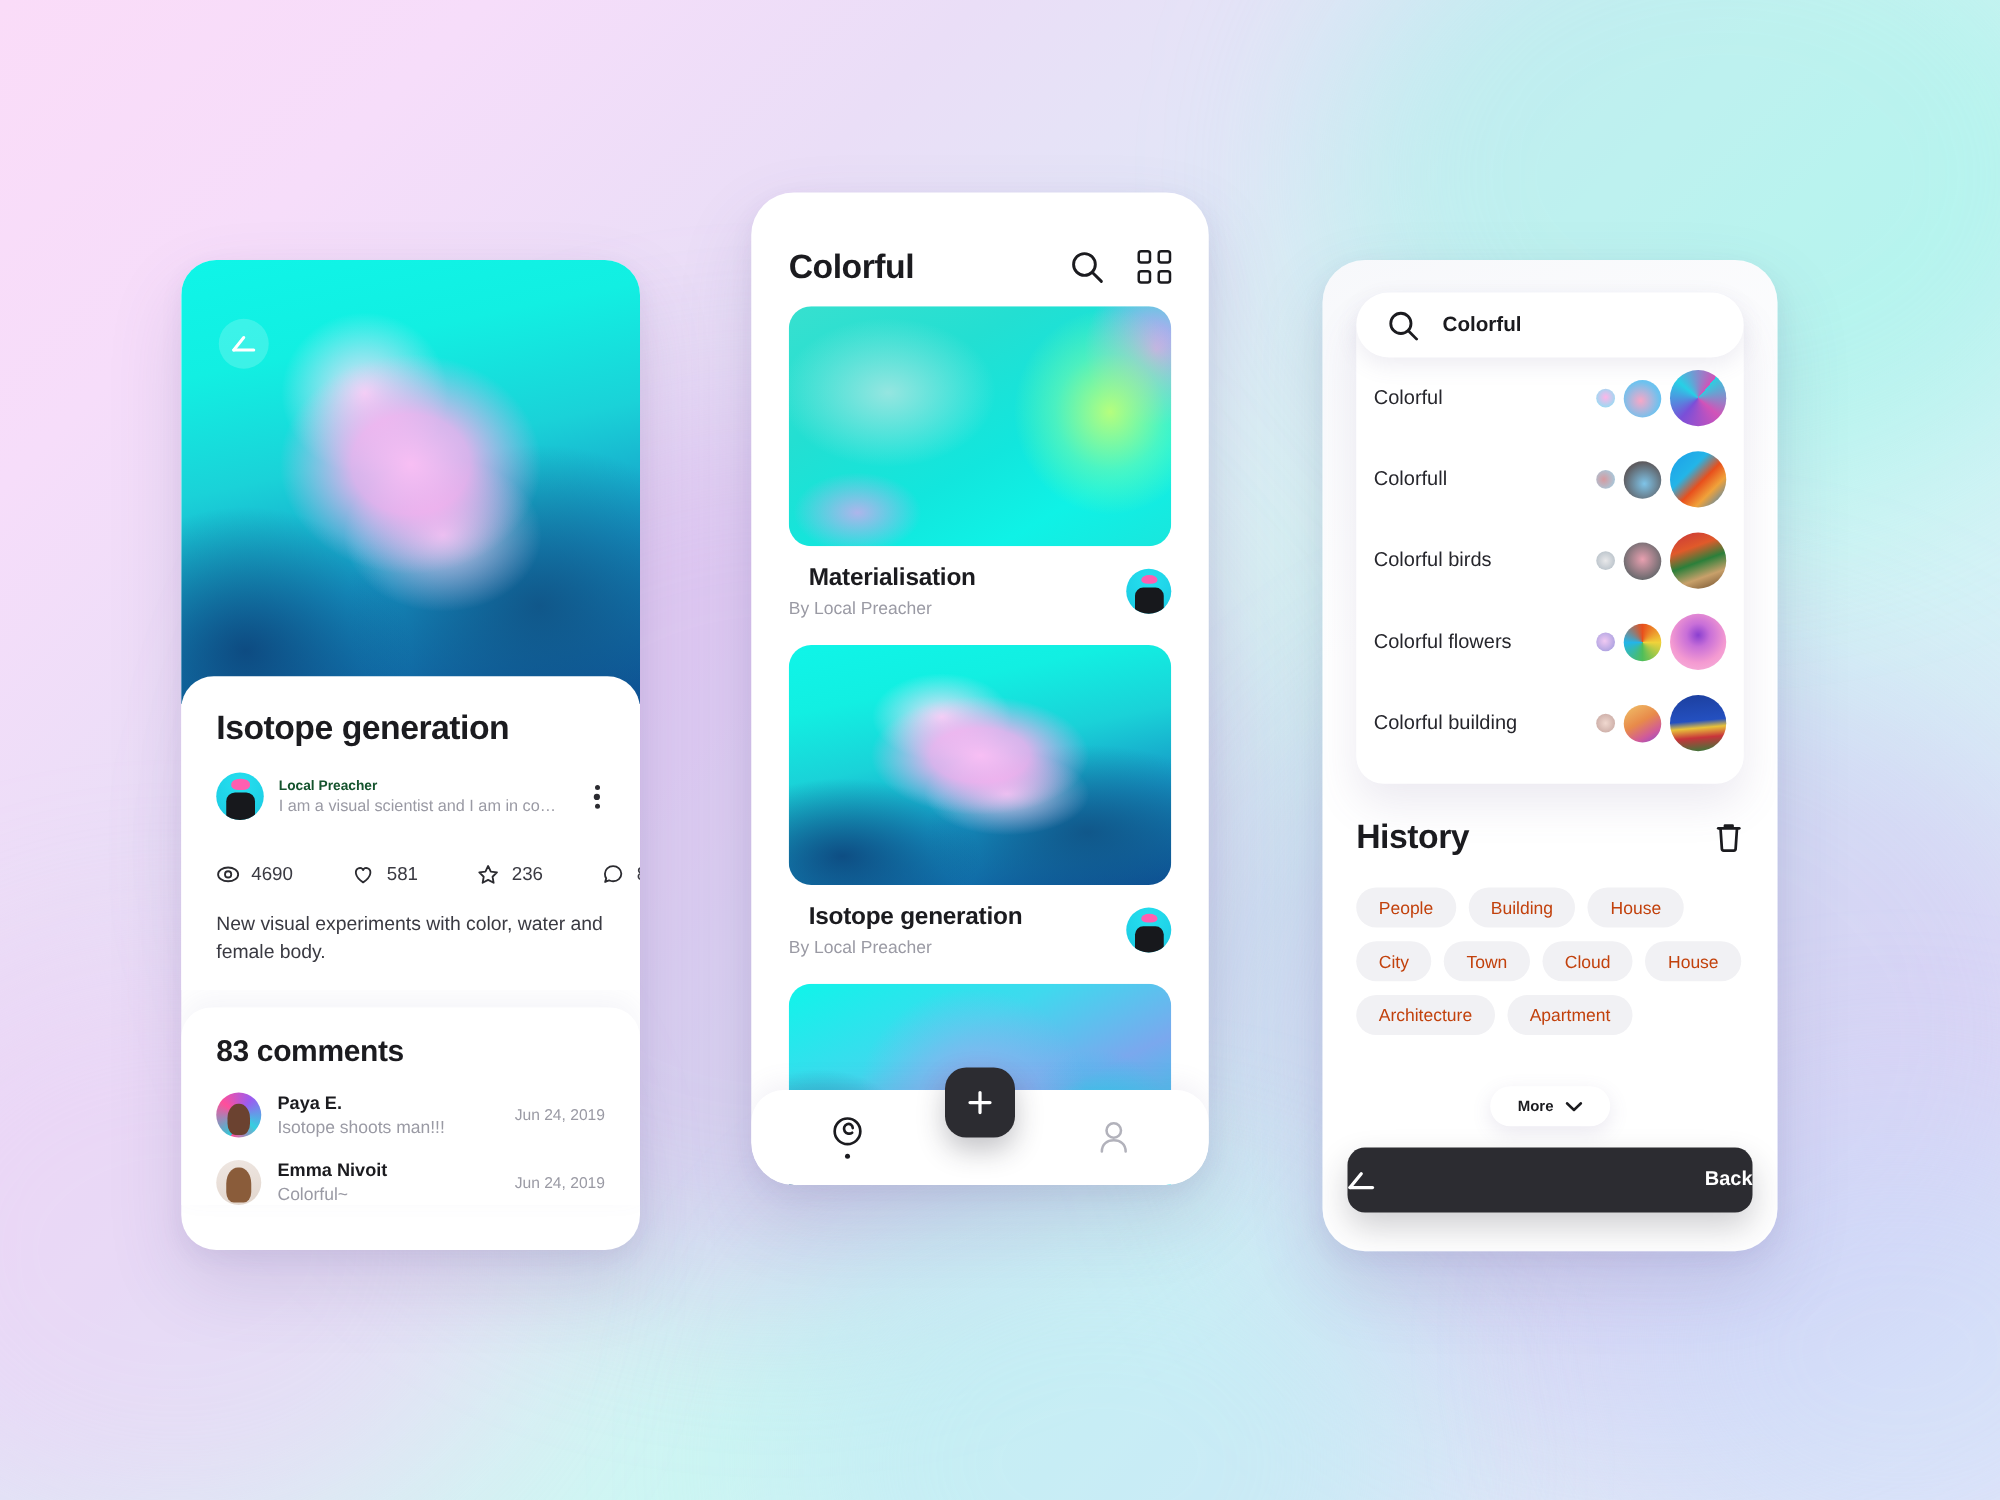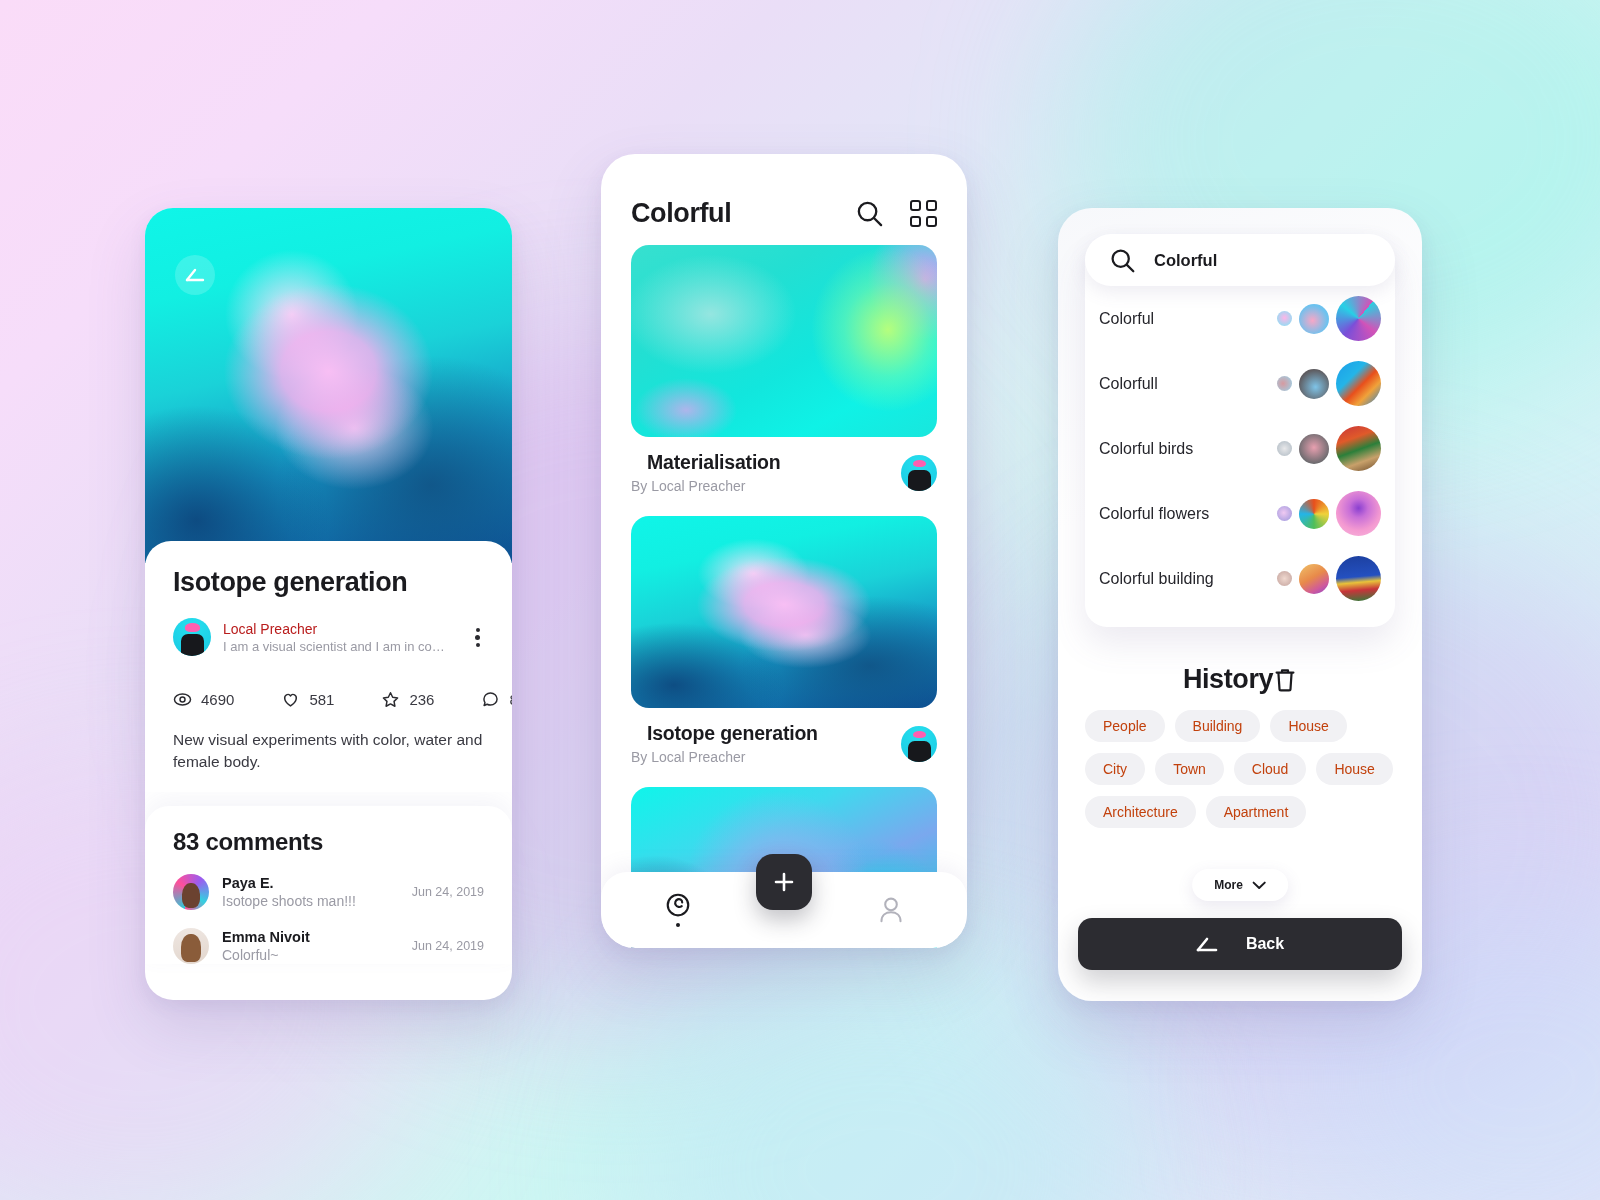--- a/index.html
+++ b/index.html
@@ -92,21 +92,21 @@
     position: relative; margin-top: -22px; background: #fff;
     border-radius: 26px 26px 0 0; padding: 26px 28px 18px 28px; z-index: 2;
   }
   .detail-title { font-size: 27px; font-weight: 700; color: #1b1b1f; letter-spacing: -.4px; }
   .author-row { display: flex; align-items: center; gap: 12px; margin-top: 20px; }
   .avatar { width: 38px; height: 38px; border-radius: 50%; flex: 0 0 38px; overflow: hidden; position: relative; }
   .av-preacher { background: radial-gradient(circle at 50% 24%, #26e0ef 0%, #1fd3e8 55%, #19c6e0 100%); }
   .av-preacher::before { content:""; position:absolute; left:32%; top:14%; width:38%; height:22%; border-radius:50% 50% 40% 40%; background:#ff5fb0; }
   .av-preacher::after  { content:""; position:absolute; left:20%; top:42%; width:62%; height:62%; border-radius:30% 30% 18% 18%; background:#17181c; }
   .author-meta { flex: 1; min-width: 0; }
-  .author-name { font-size: 14px; font-weight: 400; color: #b91c1c; }
+  .author-name { font-size: 11px; font-weight: 700; color: #14532d; }
   .author-bio { font-size: 13px; color: #9a9aa4; margin-top: 2px; white-space: nowrap; overflow: hidden; text-overflow: ellipsis; max-width: 232px; }
   .kebab { display: flex; flex-direction: column; gap: 3px; align-items: center; padding: 6px 4px; }
   .kebab i { width: 4px; height: 4px; border-radius: 50%; background: #2b2b30; display: block; }
   .kebab i:nth-child(2) { width: 5px; height: 5px; }
 
   .stats { display: flex; align-items: center; margin-top: 34px; }
   .stat { display: flex; align-items: center; gap: 9px; }
   .stat + .stat { margin-left: 47px; }
   .stat span { font-size: 15px; color: #3a3a42; }
   .detail-desc { margin-top: 20px; font-size: 15.5px; line-height: 1.45; color: #3a3a42; max-width: 310px; }
@@ -180,41 +180,41 @@
     padding: 0 14px 0 14px; height: 65px;
   }
   .sug-label { font-size: 16px; color: #26262c; }
   .thumbs { display: flex; align-items: center; gap: 7px; }
   .th { border-radius: 50%; flex: none; }
   .th.s1 { width: 15px; height: 15px; }
   .th.s2 { width: 30px; height: 30px; }
   .th.s3 { width: 45px; height: 45px; }
 
   .history-head {
-    position: absolute; left: 27px; top: 456px; width: 310px;
-    display: flex; align-items: center; justify-content: center;
+    position: absolute; left: 27px; top: 446px; width: 310px;
+    display: flex; align-items: center; justify-content: space-between;
   }
   .history-title { font-size: 27px; font-weight: 700; color: #1b1b1f; letter-spacing: -.4px; }
 
   .tag-wrap { position: absolute; left: 27px; top: 502px; width: 316px; display: flex; flex-wrap: wrap; gap: 11px 10px; }
   .tag {
     background: #f1f1f4; color: #c2410c; border-radius: 16px;
     padding: 8px 18px; font-size: 14px; white-space: nowrap;
   }
   .more-btn {
     position: absolute; left: 50%; transform: translateX(-50%); top: 661px;
     background: #fff; border-radius: 18px; padding: 9px 22px;
     box-shadow: 0 5px 16px rgba(105,95,150,.14);
     display: flex; align-items: center; gap: 9px;
     font-size: 12px; font-weight: 600; color: #1b1b1f;
   }
   .back-btn {
     position: absolute; left: 20px; right: 20px; top: 710px; height: 52px;
     background: #2c2c31; border-radius: 14px;
-    display: flex; align-items: center; justify-content: center; gap: 28px;
+    display: flex; align-items: center; justify-content: space-between; gap: 28px;
     color: #fff; font-size: 16px; font-weight: 700;
     box-shadow: 0 12px 26px rgba(40,40,55,.22);
   }
 
   svg { display: block; }
 </style>
 </head>
 <body>
 
 <div id="stage">

